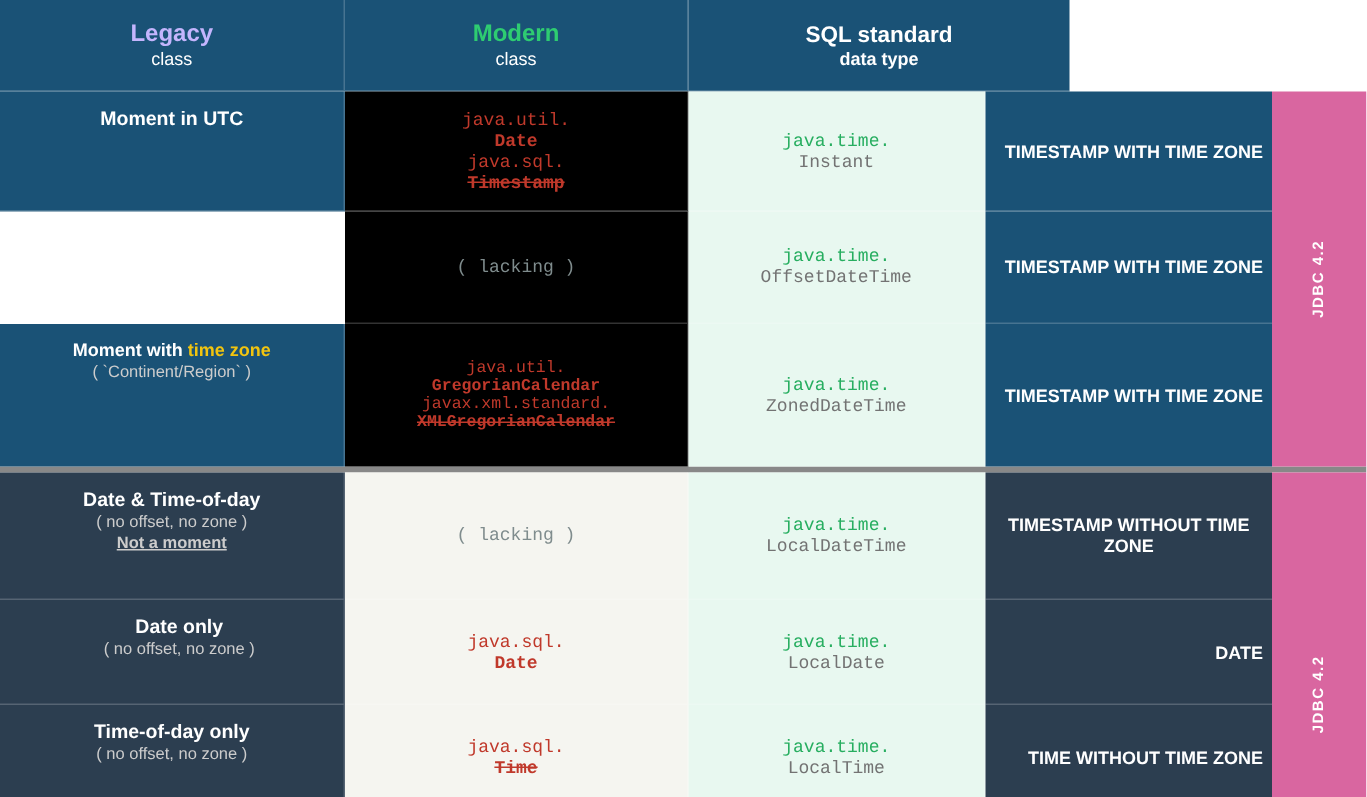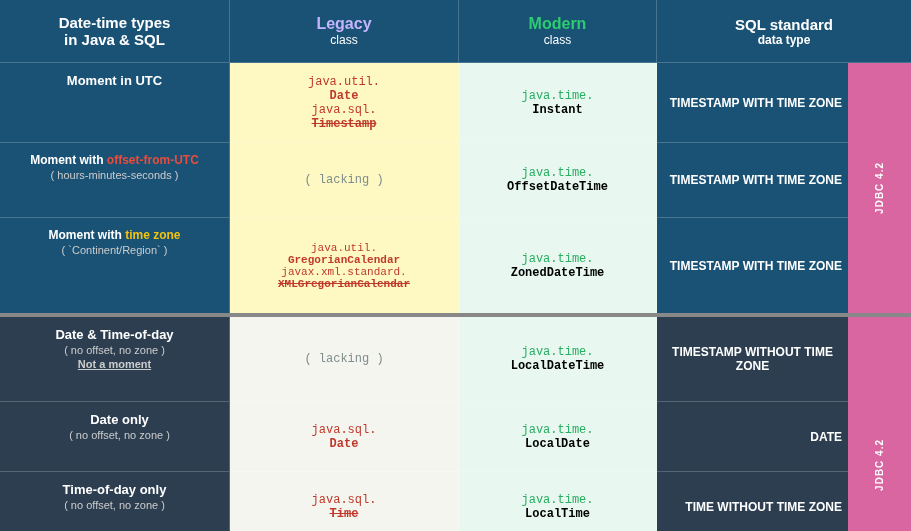--- a/index.html
+++ b/index.html
@@ -27,21 +27,21 @@
     .hcell-modern { background: #1a5276; }
     .hcell-sql { background: #1a5276; color: #fff; font-weight: bold; font-size: 13px; }
 
     .h-label { font-size: 15px; font-weight: bold; color: #fff; font-family: Arial, sans-serif; }
     .h-sub { font-size: 12px; color: #fff; font-family: Arial, sans-serif; }
     .h-legacy { color: #c4b5fd; font-weight: bold; font-size: 16px; font-family: Arial, sans-serif; }
     .h-modern { color: #2ecc71; font-weight: bold; font-size: 16px; font-family: Arial, sans-serif; }
 
     .rc-label-blue { background: #1a5276; }
     .rc-label-dark { background: #2c3e50; }
-    .rc-legacy { background: #fef9c3; }
+    .rc-legacy { background: #000000; }
     .rc-modern { background: #e8f8f0; }
     .rc-sql-top { background: #1a5276; }
     .rc-sql-bottom { background: #2c3e50; }
 
     .row-label {
       font-family: Arial, sans-serif;
       font-weight: bold;
       font-size: 13px;
       color: #fff;
       display: flex;
@@ -65,21 +65,21 @@
       justify-content: center;
       text-align: center;
       padding: 8px 6px;
       font-family: 'Courier New', Courier, monospace;
       font-size: 12px;
     }
     .code-red { color: #c0392b; }
     .code-red-bold { color: #c0392b; font-weight: bold; }
     .code-red-strike { color: #c0392b; font-weight: bold; text-decoration: line-through; }
     .code-green { color: #27ae60; }
-    .code-green-bold { color: #000000; font-weight: bold; }
+    .code-green-bold { color: #737373; font-weight: normal; }
     .code-gray { color: #7f8c8d; }
 
     .sql-cell {
       display: flex;
       flex-direction: column;
       align-items: flex-end;
       justify-content: center;
       text-align: center;
       padding: 8px 6px;
       font-family: Arial, sans-serif;
@@ -126,24 +126,20 @@
       width: 911px;
     }
 
     .border-right { border-right: 1px solid rgba(255,255,255,0.2); }
     .border-bottom { border-bottom: 1px solid rgba(255,255,255,0.2); }
   </style>
 </head>
 <body>
 
 <div class="header-row">
-  <div class="hcell hcell-dark border-right border-bottom">
-    <span class="h-label">Date-time types</span>
-    <span class="h-label">in Java &amp; SQL</span>
-  </div>
   <div class="hcell hcell-legacy border-right border-bottom">
     <span class="h-legacy">Legacy</span>
     <span class="h-sub">class</span>
   </div>
   <div class="hcell hcell-modern border-right border-bottom">
     <span class="h-modern">Modern</span>
     <span class="h-sub">class</span>
   </div>
   <div class="hcell hcell-sql border-bottom" style="grid-column: span 1; width:254px;">
     <span class="h-label">SQL standard</span>
@@ -167,24 +163,20 @@
     <span class="code-green-bold">Instant</span>
   </div>
   <div class="sql-cell rc-sql-top border-bottom" style="grid-column:4; grid-row:1;">
     <span>TIMESTAMP WITH TIME ZONE</span>
   </div>
 
   <div class="jdbc-cell" style="grid-column:5; grid-row:1/4;">
     <span class="jdbc-text">JDBC 4.2</span>
   </div>
 
-  <div class="row-label rc-label-blue border-right border-bottom" style="grid-column:1; grid-row:2;">
-      <span style="font-size: 12px; color: rgb(255, 255, 255); font-weight: bold;">Moment with <span style="color:#e74c3c;">offset-from-UTC</span></span>
-      <span class="sub">( hours-minutes-seconds )</span>
-    </div>
   <div class="code-cell rc-legacy border-right border-bottom" style="grid-column:2; grid-row:2;">
     <span class="code-gray">( lacking )</span>
   </div>
   <div class="code-cell rc-modern border-right border-bottom" style="grid-column:3; grid-row:2;">
     <span class="code-green">java.time.</span>
     <span class="code-green-bold">OffsetDateTime</span>
   </div>
   <div class="sql-cell rc-sql-top border-bottom" style="grid-column:4; grid-row:2;">
     <span>TIMESTAMP WITH TIME ZONE</span>
   </div>

